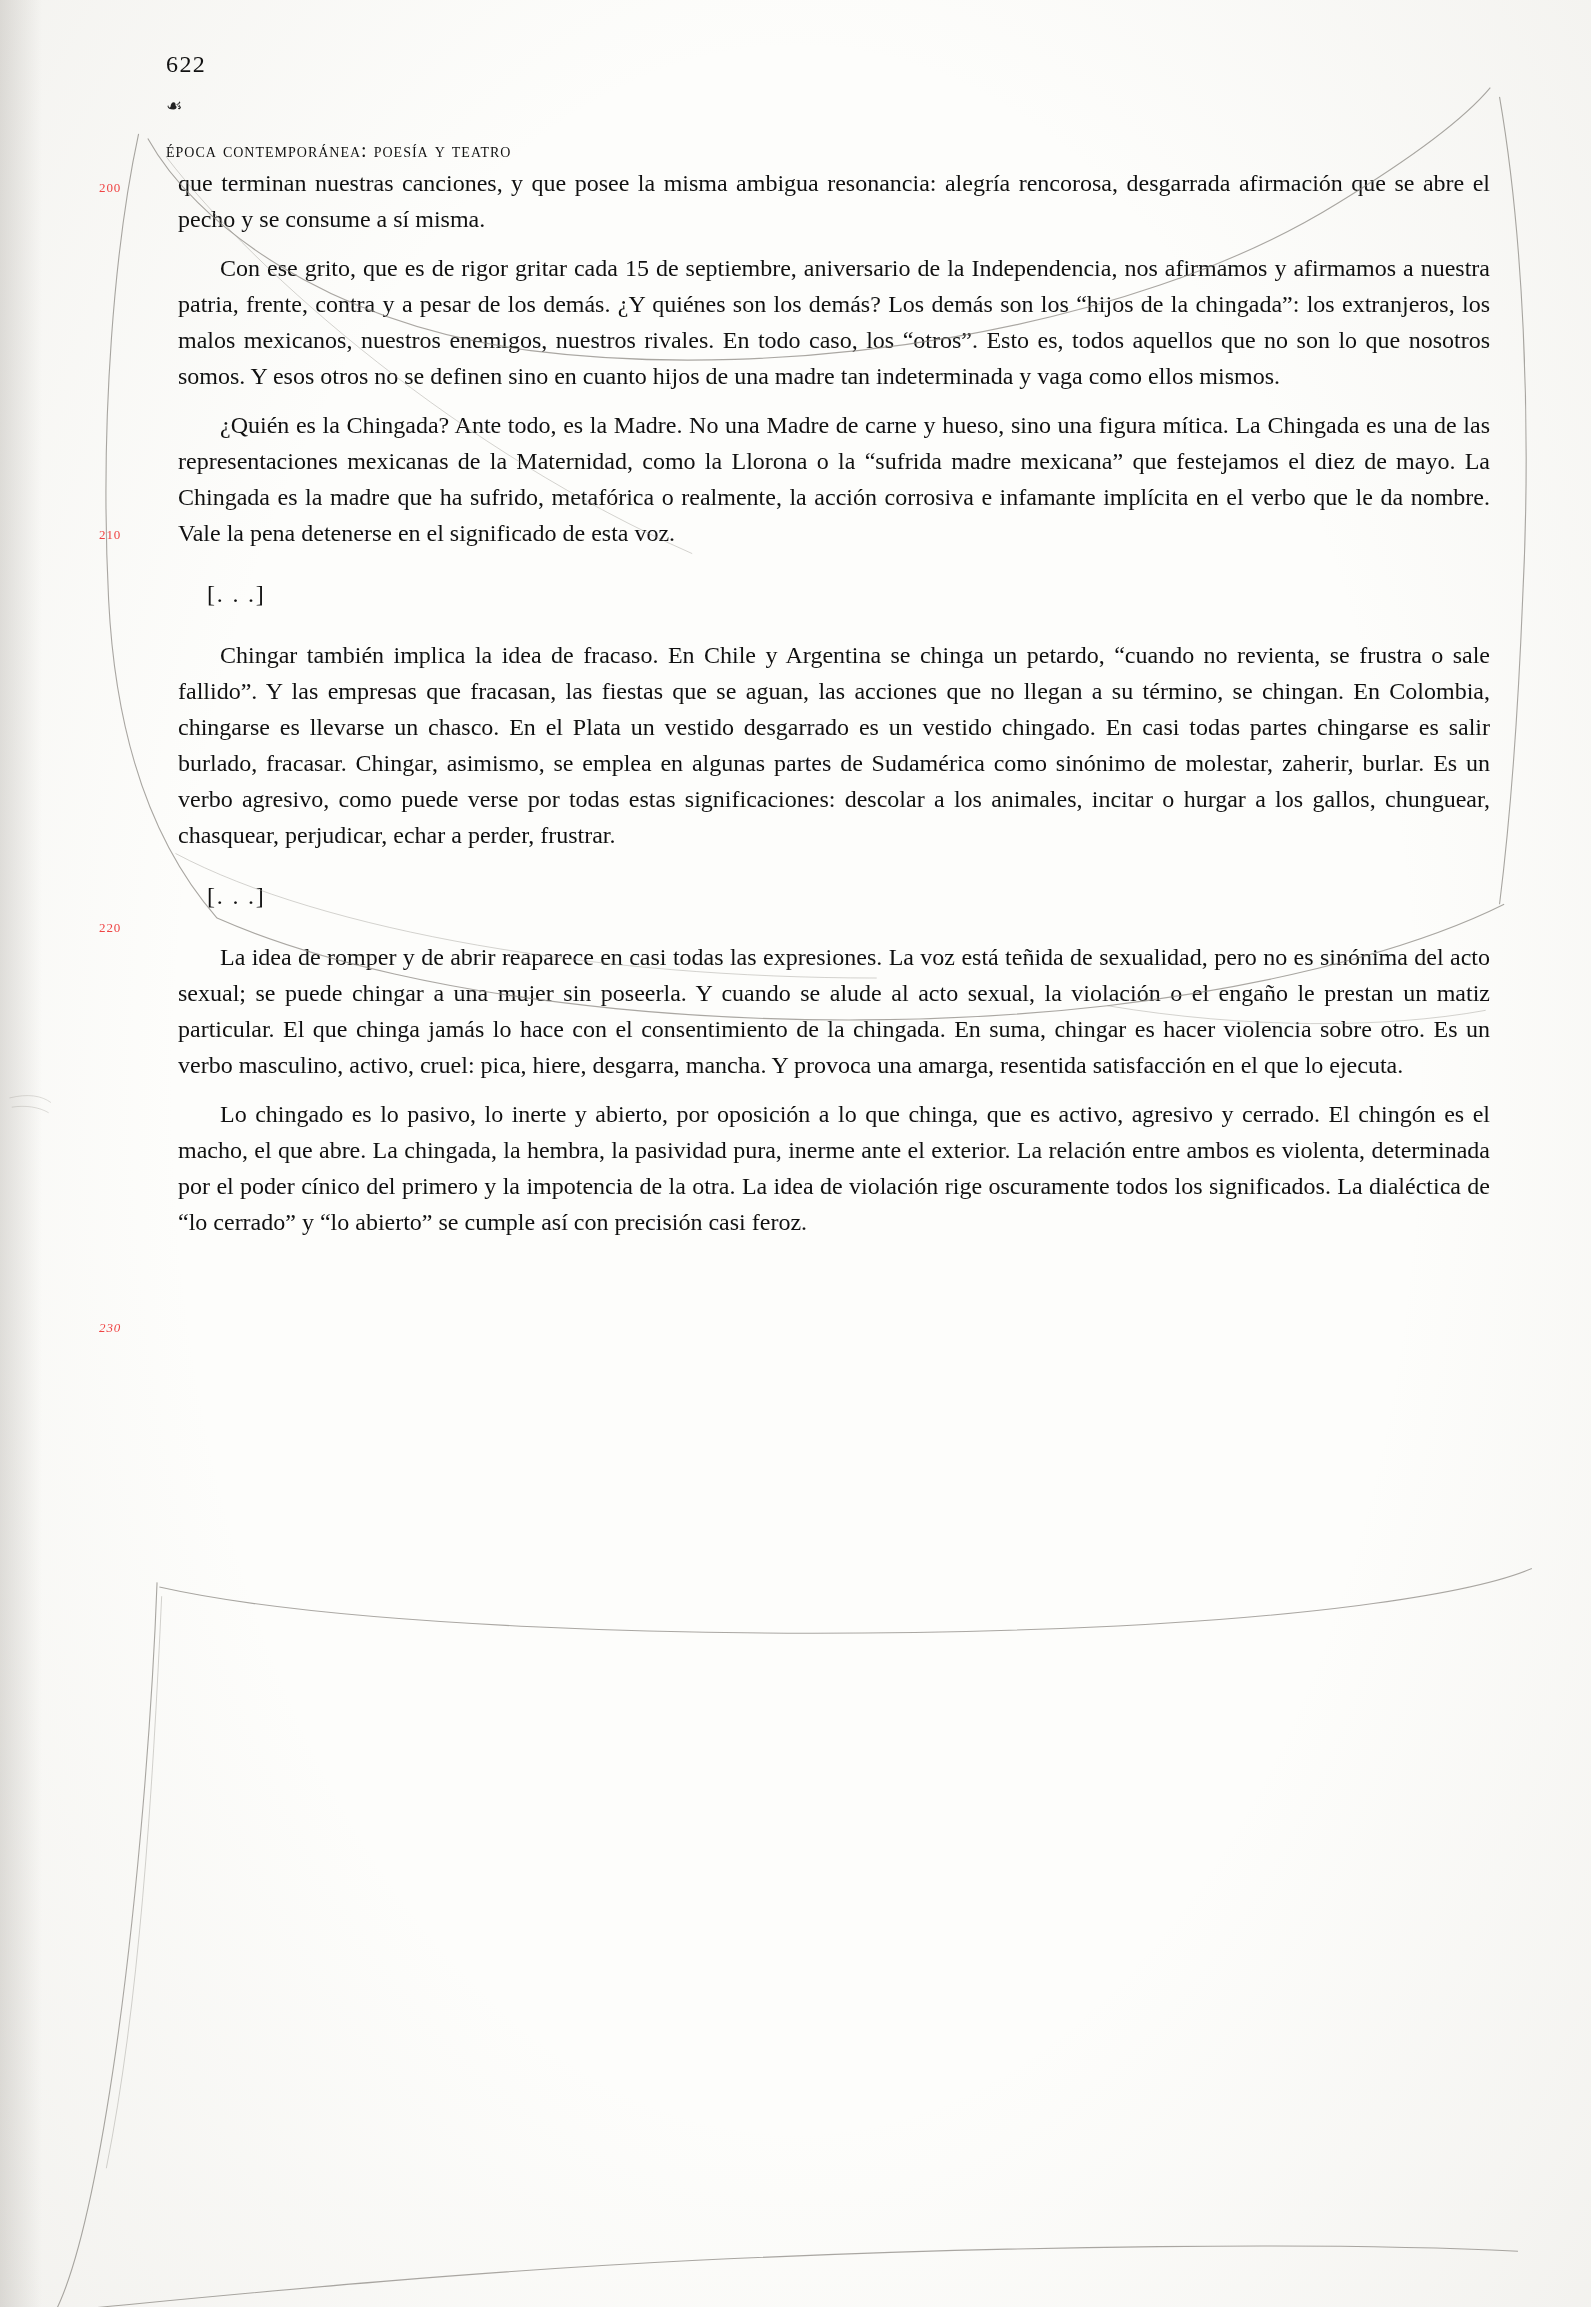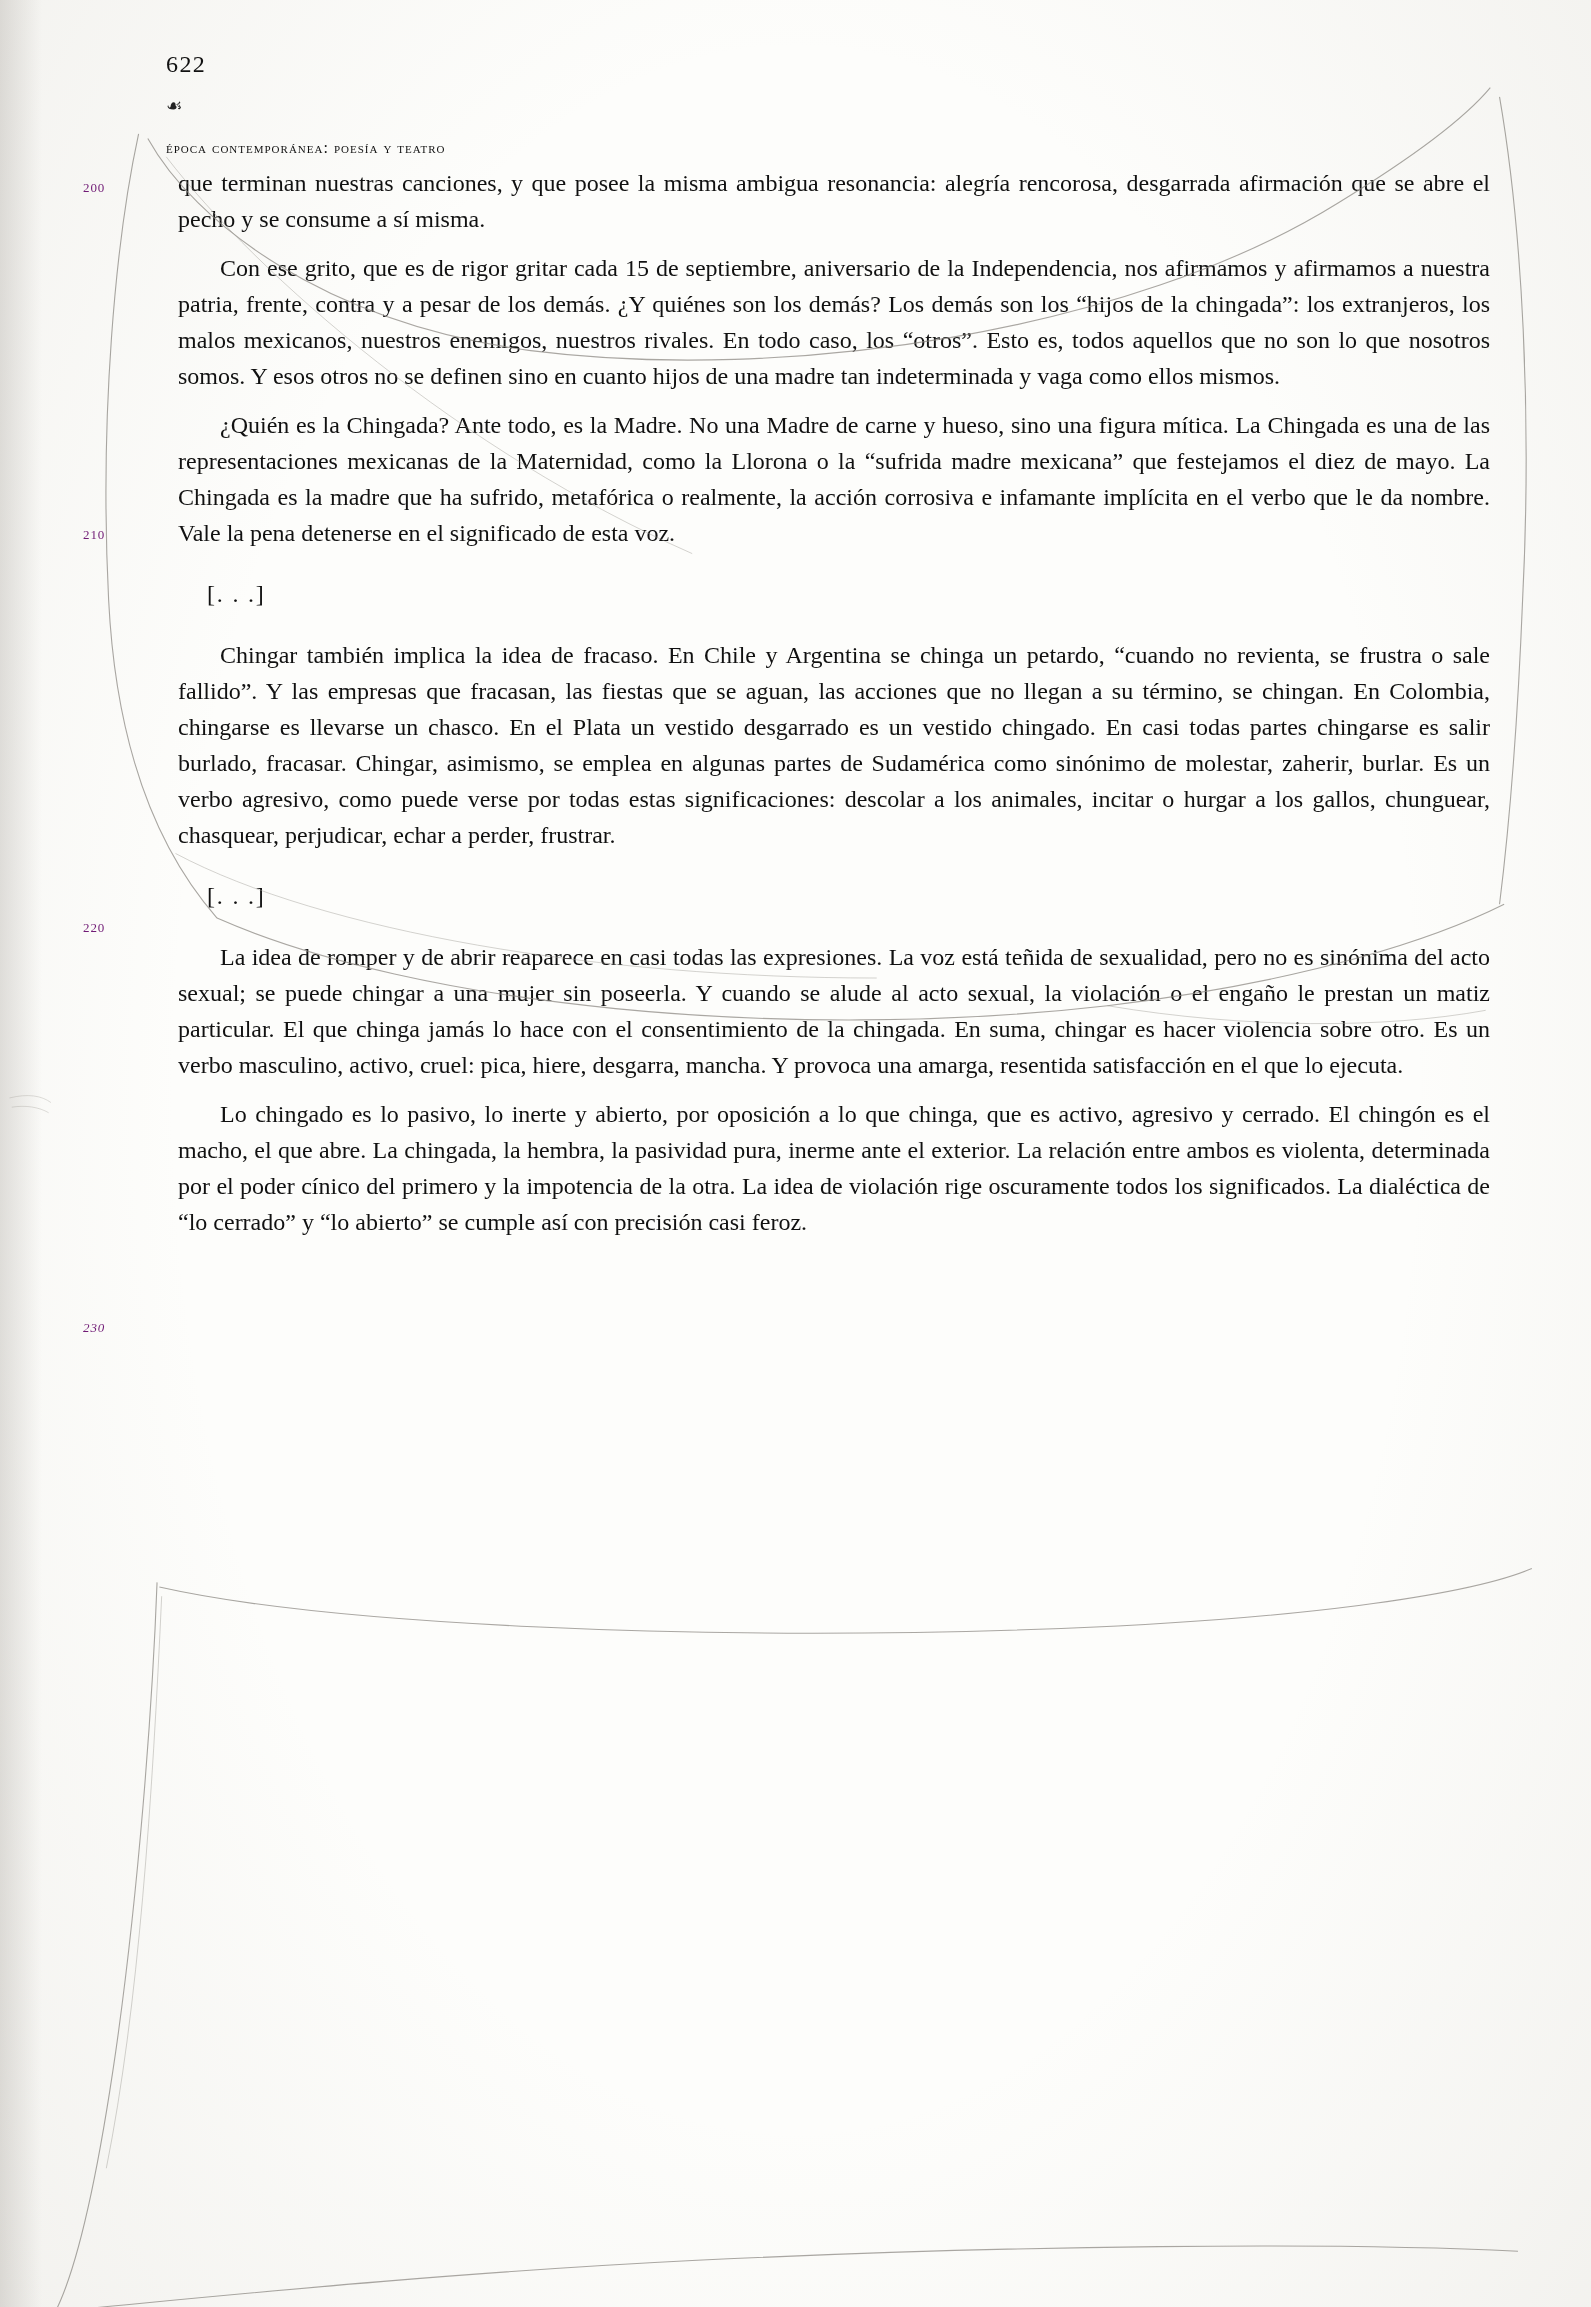--- a/index.html
+++ b/index.html
@@ -53,21 +53,21 @@
     font-size: 24px;
     letter-spacing: 1.4px;
     font-family: "Liberation Serif", serif;
   }
   .head-orn {
     font-size: 18.5px;
     color: #222;
     transform: translateY(-1.8px);
   }
   .head-title {
-    font-size: 16px;
+    font-size: 20px;
     letter-spacing: 1px;
     font-variant: small-caps;
     text-transform: lowercase;
   }
 
   
   .body-col {
     position: absolute;
     left: 165px;
     top: 152px;
@@ -88,25 +88,25 @@
     font-size: 24px;
     line-height: 36px;
     text-indent: 42px;
     text-align: left;
     letter-spacing: 1.8px;
   }
 
   
   .linenum {
     position: absolute;
-    left: 83px;
+    left: 99px;
     font-size: 13px;
     letter-spacing: 0.9px;
     font-family: "Liberation Serif", serif;
-    color: #701a75;
+    color: #ef4444;
   }
 
   
   .artifact {
     position: absolute;
     inset: 0;
     pointer-events: none;
   }
 </style>
 </head>

